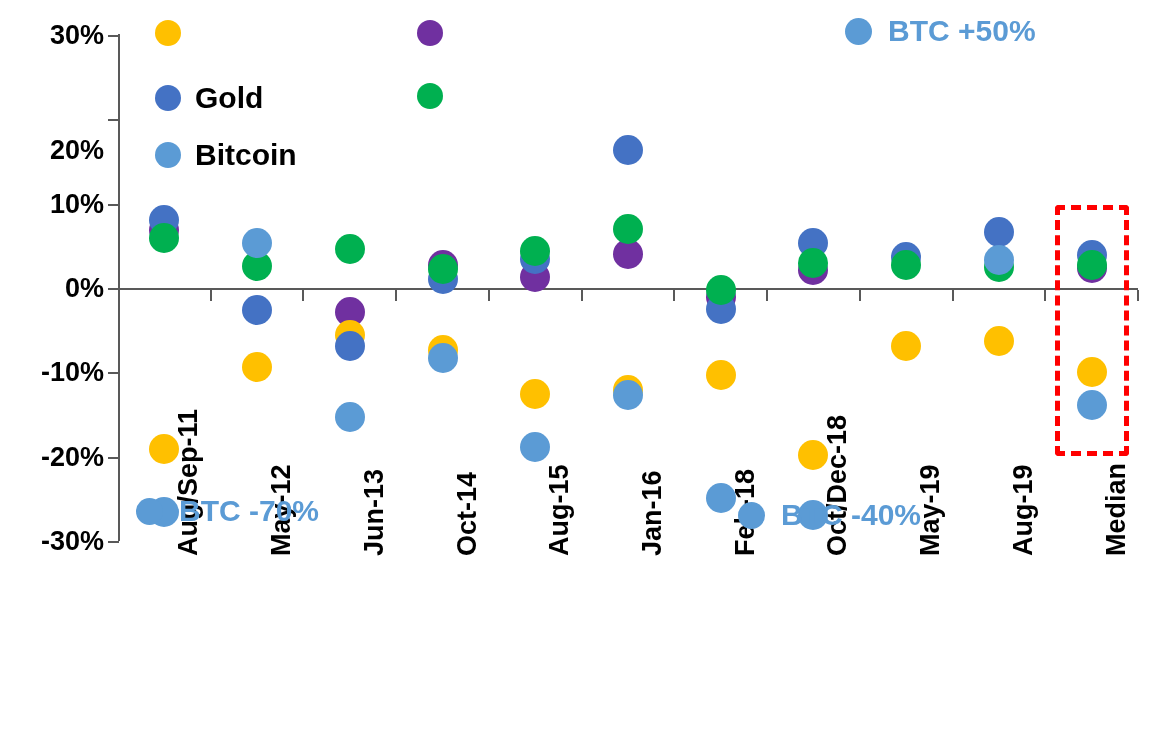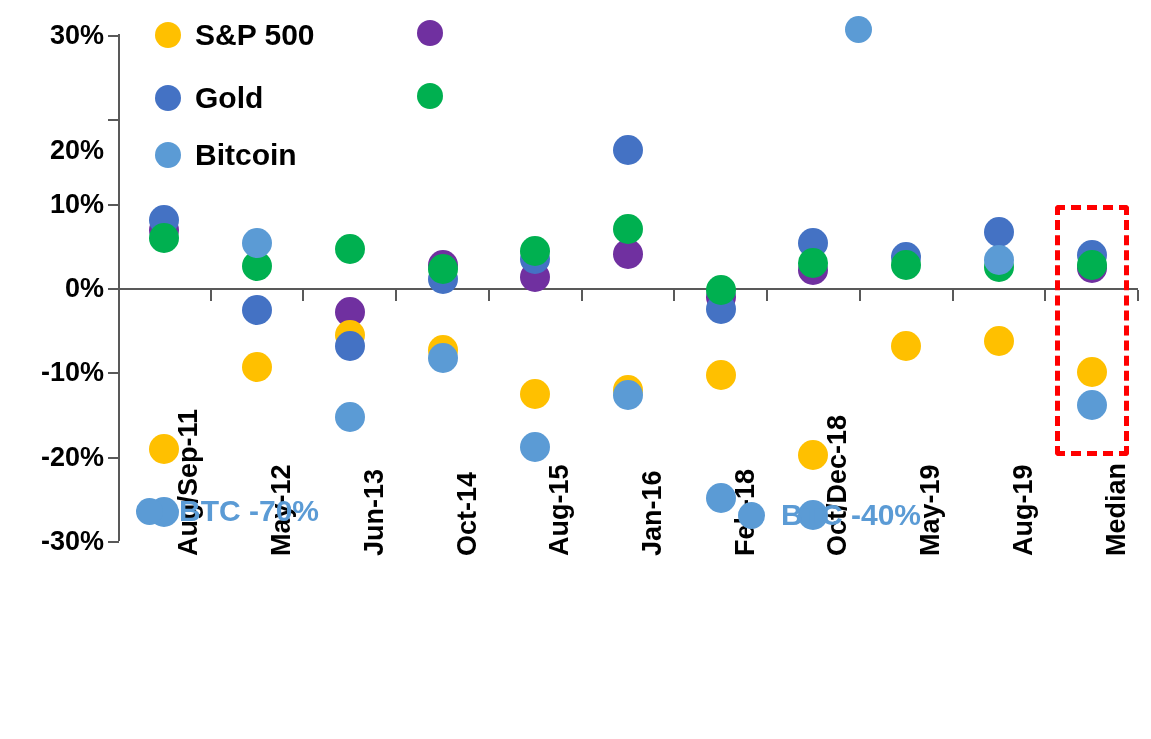--- a/index.html
+++ b/index.html
@@ -132,40 +132,40 @@
       <div class="dot" title="Bitcoin Jan-16: -12.6%" style="width: 30px; height: 30px; left: 613px; top: 380.218px; background: rgb(91, 155, 213);"></div>
       <div class="dot" title="Bitcoin Feb-18: -24.8%" style="width: 30px; height: 30px; left: 705.727px; top: 483.064px; background: rgb(91, 155, 213);"></div>
       <div class="dot" title="Bitcoin Oct/Dec-18: -26.8%" style="width: 30px; height: 30px; left: 798.455px; top: 499.924px; background: rgb(91, 155, 213);"></div>
       <div class="dot" title="Bitcoin Aug-19: 3.4%" style="width: 30px; height: 30px; left: 983.909px; top: 245.338px; background: rgb(91, 155, 213);"></div>
       <div class="dot" title="Bitcoin Median: -13.8%" style="width: 30px; height: 30px; left: 1076.64px; top: 390.334px; background: rgb(91, 155, 213);"></div>
     </div>
 
   <div class="legend" id="legend">
       <div class="legend-item" style="left: 155px; top: 20px;">
         <span class="legend-swatch" style="background: rgb(255, 192, 0);"></span>
-        <span class="legend-text">S&amp;P 500</span>
       </div>
       <div class="legend-item" style="left: 155px; top: 83px;">
         <span class="legend-swatch" style="background: rgb(68, 114, 196);"></span>
         <span class="legend-text">Gold</span>
       </div>
       <div class="legend-item" style="left: 155px; top: 140px;">
         <span class="legend-swatch" style="background: rgb(91, 155, 213);"></span>
         <span class="legend-text">Bitcoin</span>
       </div>
       <div class="legend-item" style="left: 417px; top: 20px;">
         <span class="legend-swatch" style="background: rgb(112, 48, 160);"></span>
       </div>
       <div class="legend-item" style="left: 417px; top: 83px;">
         <span class="legend-swatch" style="background: rgb(0, 176, 80);"></span>
       </div>
     </div>
 
   <div class="annot" id="annot-top" style="left:845px;top:16px;">
     <span class="annot-dot" id="annot-top-dot" style="background: rgb(91, 155, 213);"></span>
+    <span class="annot-text" id="annot-top-text" style="color: rgb(91, 155, 213);">BTC +50%</span>
   </div>
 
   <div class="annot" id="annot-bl" style="left:136px;top:496px;">
     <span class="annot-dot" id="annot-bl-dot" style="background: rgb(91, 155, 213);"></span>
     <span class="annot-text" id="annot-bl-text" style="color: rgb(91, 155, 213);">BTC -70%</span>
   </div>
 
   <div class="annot" id="annot-bm" style="left:738px;top:500px;">
     <span class="annot-dot" id="annot-bm-dot" style="background: rgb(91, 155, 213);"></span>
     <span class="annot-text" id="annot-bm-text" style="color: rgb(91, 155, 213);">BTC -40%</span>

